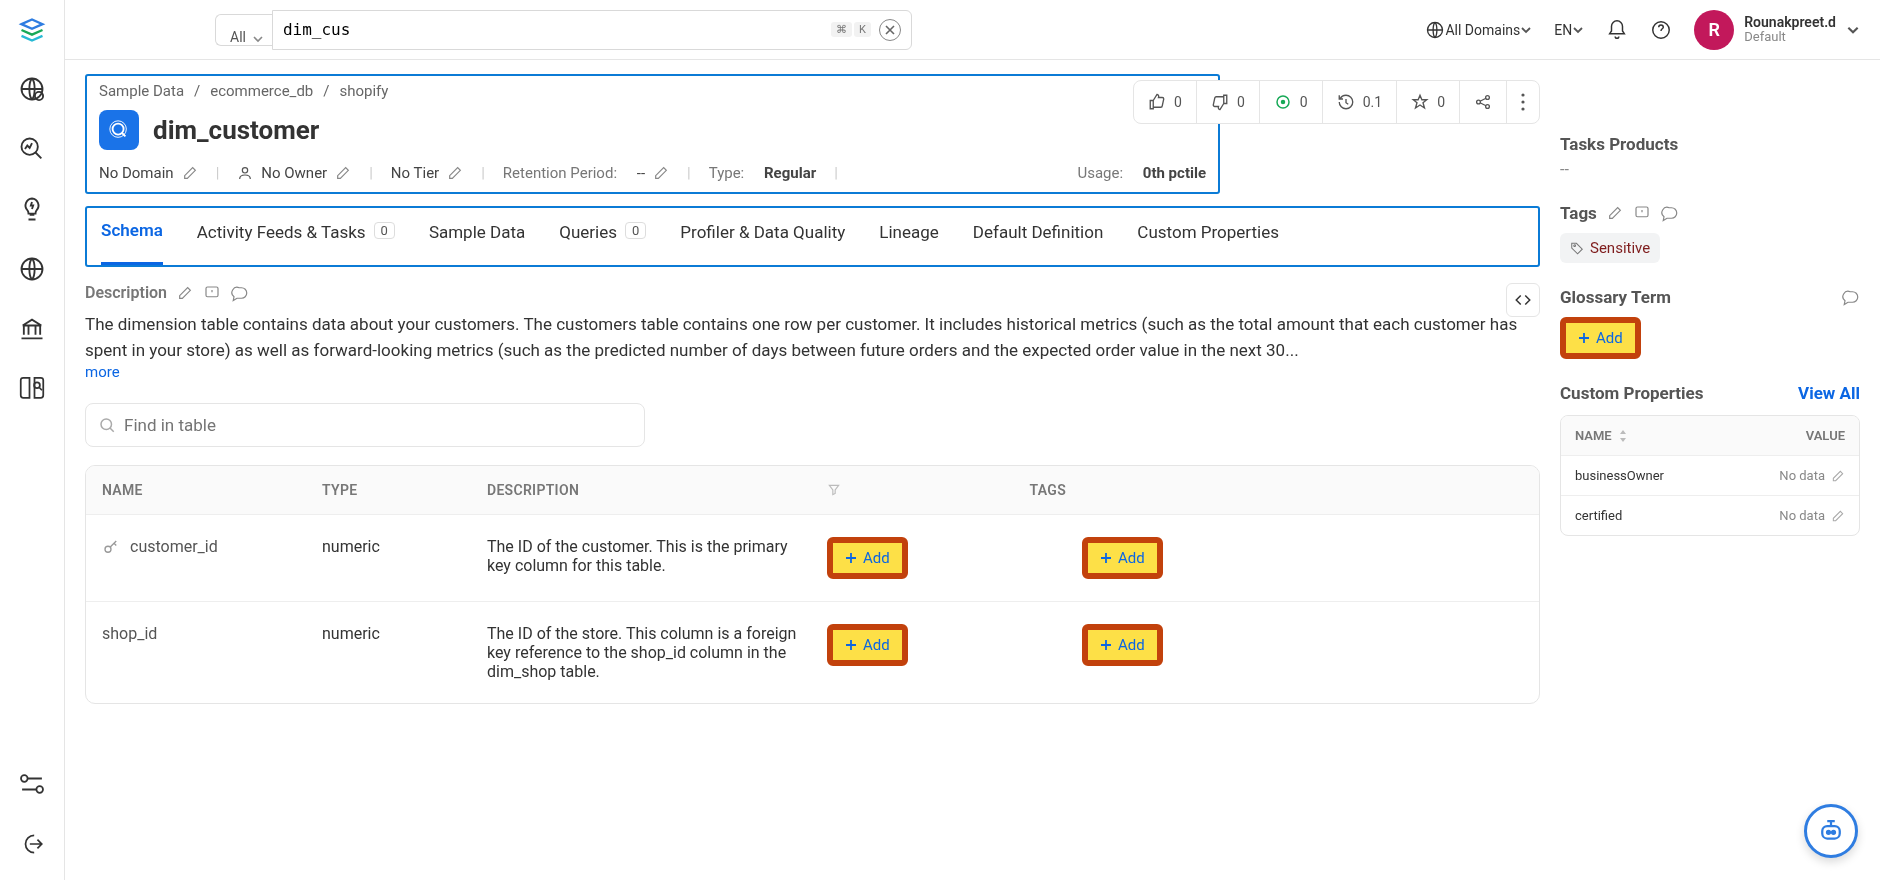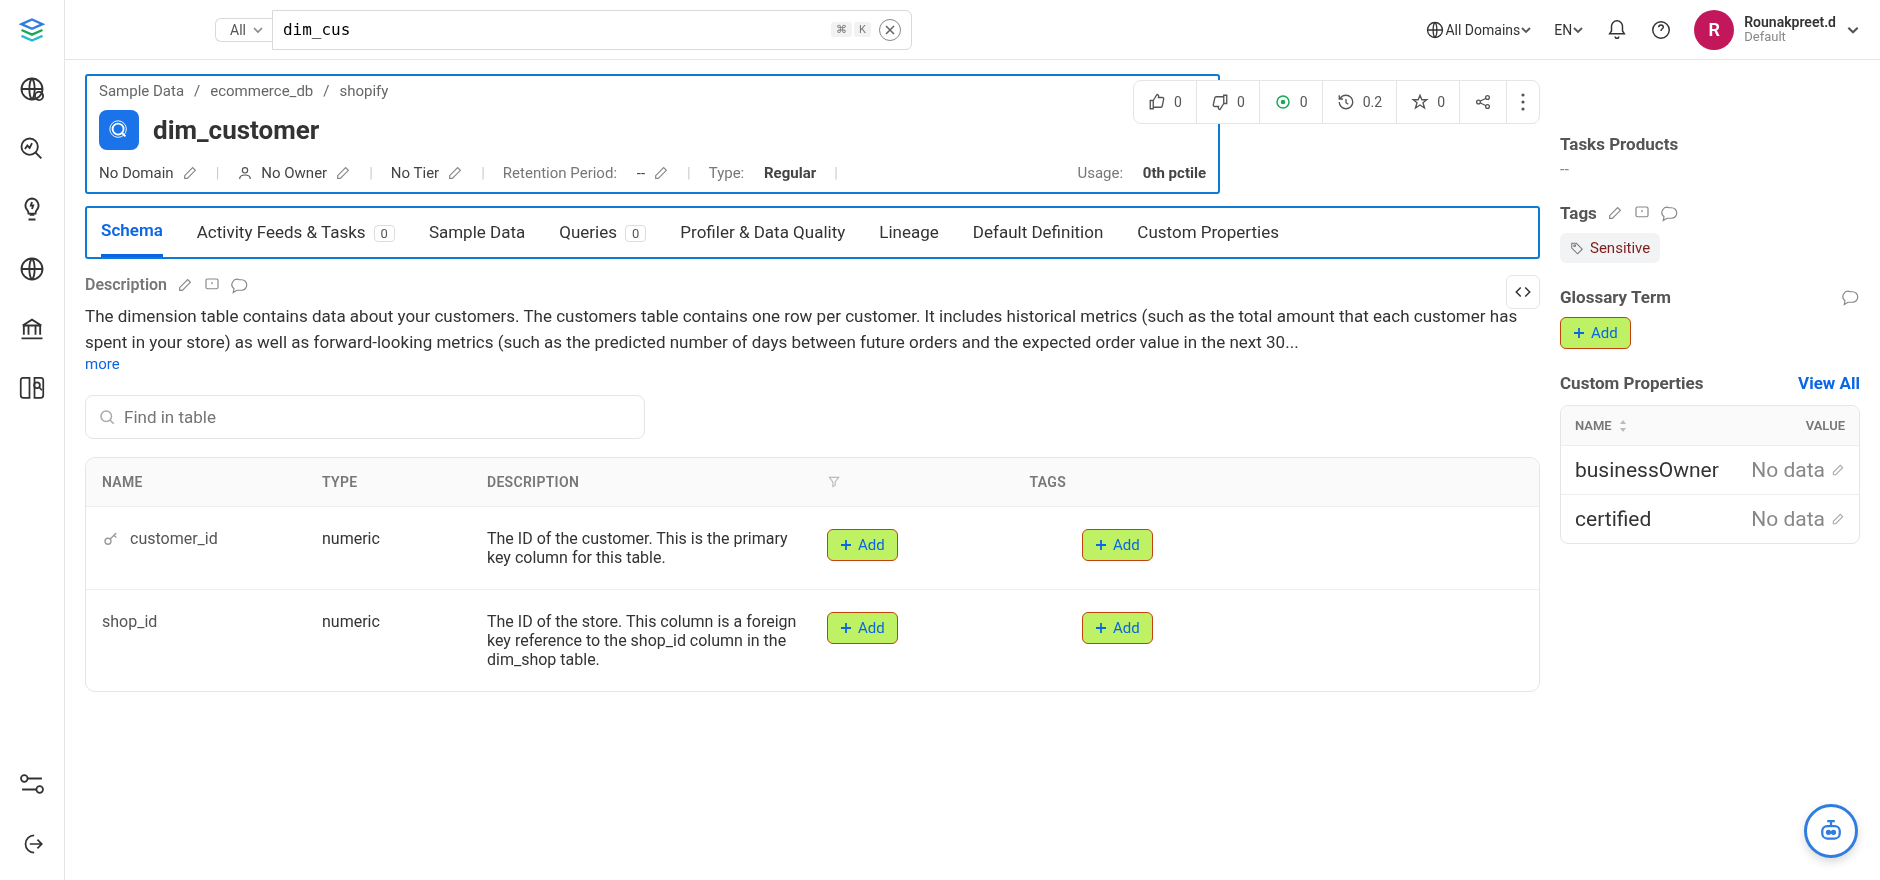--- a/index.html
+++ b/index.html
@@ -11,21 +11,21 @@
 .sidebar .logo { width: 30px; height: 30px; display:flex; align-items:center; justify-content:center; }
 .sidebar .nav-icon { width: 32px; height: 32px; display:flex; align-items:center; justify-content:center; color:#333; cursor:pointer; }
 .sidebar .spacer { flex: 1; }
 
 
 .main { flex: 1; display:flex; flex-direction:column; }
 
 
 .topbar { height: 60px; border-bottom: 1px solid #e5e5e5; display:flex; align-items:center; padding: 0 20px; gap: 20px; }
 .search-wrap { display:flex; align-items:center; margin-left: 130px; }
-.search-select { border:1px solid #d9d9d9; border-right:none; height:24px; padding: 0 8px 0 14px; border-radius: 6px 0 0 6px; display:flex; align-items:center; gap:6px; cursor:pointer; color:#555; background:#fff; }
+.search-select { border:1px solid #d9d9d9; border-right:none; height:32px; padding: 0 8px 0 14px; border-radius: 6px 0 0 6px; display:flex; align-items:flex-end; gap:6px; cursor:pointer; color:#555; background:#fff; }
 .search-input-box { border:1px solid #d9d9d9; height:40px; width: 640px; border-radius: 0 6px 6px 0; display:flex; align-items:center; padding:0 10px; gap:8px; }
 .search-input-box input { border:none; outline:none; flex:1; font-size:16px; font-family: ui-monospace, monospace; }
 .kbd-group { display:flex; gap:2px; align-items:center; }
 .kbd { background:#f2f2f2; border-radius:3px; padding:1px 5px; font-size:11px; color:#777; }
 .clear-btn { width:22px; height:22px; border:1.5px solid #888; border-radius:50%; display:flex; align-items:center; justify-content:center; cursor:pointer; color:#666; }
 .topbar .flex-fill { flex:1; }
 .topbar .right { display:flex; align-items:center; gap:22px; }
 .top-link { display:flex; align-items:center; gap:0; cursor:pointer; color:#333; }
 .icon-btn { cursor:pointer; color:#333; }
 .user-chip { display:flex; align-items:center; gap:10px; cursor:pointer; }
@@ -52,21 +52,21 @@
 .meta-row .strong { font-weight:700; }
 .pushright { margin-left:auto; }
 .stats { position:absolute; top:0; right:0; display:flex; align-items:center; gap:0; border:1px solid #e5e5e5; border-radius:8px; height:44px; overflow:hidden; background:#fff; }
 .stat { display:flex; align-items:center; gap:8px; padding:0 14px; height:100%; border-right:1px solid #e5e5e5; color:#555; }
 .stat:last-child { border-right:none; }
 .stat svg { color:#555; }
 .stat.green svg { color:#18a957; }
 
 .tabs-box { border: 2px solid #0b7bd6; border-radius:3px; margin-top: 12px; padding: 12px 14px 0 14px; }
 .tabs { display:flex; align-items:center; gap:34px; color:#333; font-size:17px; }
-.tab { display:flex; align-items:flex-end; gap:8px; cursor:pointer; padding-bottom:14px; }
+.tab { display:flex; align-items:flex-start; gap:8px; cursor:pointer; padding-bottom:22px; }
 .tab.active { color:#0b66e3; font-weight:600; border-bottom: 3px solid #0b66e3; }
 .badge { border:1px solid #ddd; border-radius:4px; padding:0 6px; font-size:13px; color:#555; background:#fff; }
 
 .desc-area { margin-top: 16px; position:relative; }
 .desc-head { display:flex; align-items:center; gap:10px; color:#777; font-weight:600; font-size:16px; }
 .desc-text { margin-top:10px; font-size:17px; line-height:1.5; color:#333; }
 .more-link { color:#0b66e3; cursor:pointer; font-size:15px; }
 .desc-float { position:absolute; right:0; top:0; width:34px; height:34px; border:1px solid #e5e5e5; border-radius:6px; display:flex; align-items:center; justify-content:center; cursor:pointer; background:#fff;}
 
 .find-row { margin-top:22px; }
@@ -79,31 +79,31 @@
 .col.name { width:220px; }
 .col.type { width:165px; }
 .col.desc { width:340px; }
 .col.tags { width:255px; }
 .col.gloss { flex:1; min-width:100px; }
 .th-flex { display:flex; align-items:center; justify-content:space-between; gap:8px; }
 .filter-ic { color:#bbb; cursor:pointer; }
 .trow { display:flex; padding: 22px 8px; border-top:1px solid #eee; font-size:16px; align-items:flex-start; }
 .trow .col.name { display:flex; align-items:center; gap:10px; color:#666; }
 .colname { color:#555; }
-.btn-outline { border:1px solid #c2410c; color:#0b66e3; border-radius:6px; padding:6px 12px; display:inline-flex; align-items:center; gap:6px; cursor:pointer; font-size:15px; background:#bef264;justify-content:flex-end; }
+.btn-outline { border:6px solid #c2410c; color:#0b66e3; border-radius:6px; padding:6px 12px; display:inline-flex; align-items:center; gap:6px; cursor:pointer; font-size:15px; background:#fde047;justify-content:flex-end; }
 
 .rp-section { margin-bottom: 24px; }
 .rp-title { font-weight:700; font-size:17px; color:#555; display:flex; align-items:center; gap:10px; }
 .rp-value { color:#888; margin-top:6px; font-size:16px;}
 .tag-chip { display:inline-flex; align-items:center; gap:6px; background:#f2f3f4; border-radius:6px; padding:6px 10px; font-size:15px; color:#7f1d1d; margin-top:10px; }
 .viewall { color:#0b66e3; float:right; cursor:pointer; }
 .cp-table { border:1px solid #e5e5e5; border-radius:8px; margin-top:12px; overflow:hidden; }
 .cp-head { display:flex; background:#fafafa; color:#777; font-weight:600; padding:12px 14px; font-size:13px; }
 .cp-head .n { flex:1; display:flex; align-items:center; gap:6px;}
-.cp-row { display:flex; padding:12px 14px; border-top:1px solid #eee; font-size:21px; align-items:center;}
+.cp-row { display:flex; padding:12px 14px; border-top:1px solid #eee; font-size:13px; align-items:center;}
 .cp-row .n { flex:1; }
 .cp-row .v { color:#888; display:flex; align-items:center; gap:6px; }
 
 .chat-fab { position:fixed; right:22px; bottom:22px; width:54px; height:54px; border-radius:50%; background:#fff; border:3px solid #2f7de1; display:flex; align-items:center; justify-content:center; box-shadow:0 4px 10px rgba(0,0,0,0.15); cursor:pointer; }
 svg { display:block; }
 </style>
 </head>
 <body>
 
 <div class="layout">
@@ -260,21 +260,21 @@
                 <svg width="18" height="18" viewBox="0 0 24 24" fill="none" stroke="currentColor" stroke-width="2">
                   <circle cx="12" cy="12" r="8"></circle>
                   <circle cx="12" cy="12" r="2" fill="currentColor"></circle>
                 </svg>
                 <span>0</span>
               </div>
           <div class="stat">
                 <svg width="18" height="18" viewBox="0 0 24 24" fill="none" stroke="currentColor" stroke-width="1.8">
                   <path d="M3 12a9 9 0 109-9 9 9 0 00-8 5M3 3v5h5M12 8v5l3 2"></path>
                 </svg>
-                <span>0.2</span>
+                <span>0.1</span>
               </div>
           <div class="stat">
                 <svg width="18" height="18" viewBox="0 0 24 24" fill="none" stroke="currentColor" stroke-width="1.8">
                   <path d="M12 3l2.5 6H21l-5 4 2 7-6-4-6 4 2-7-5-4h6.5L12 3z"></path>
                 </svg>
                 <span>0</span>
               </div>
           <div class="stat">
                 <svg width="18" height="18" viewBox="0 0 24 24" fill="none" stroke="currentColor" stroke-width="1.8">
                   <circle cx="6" cy="12" r="2.5"></circle>

